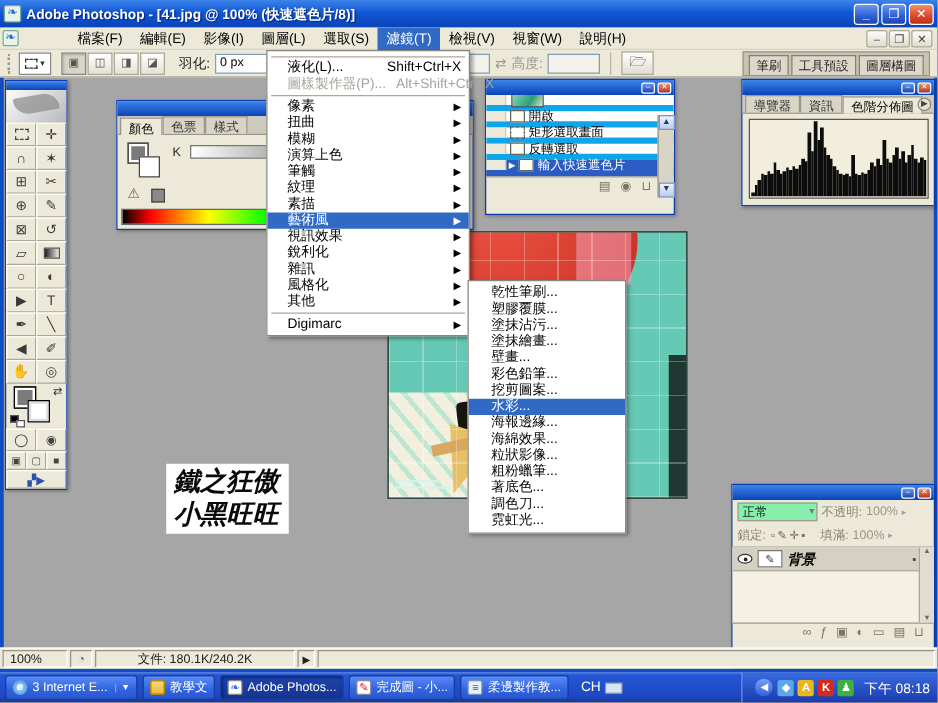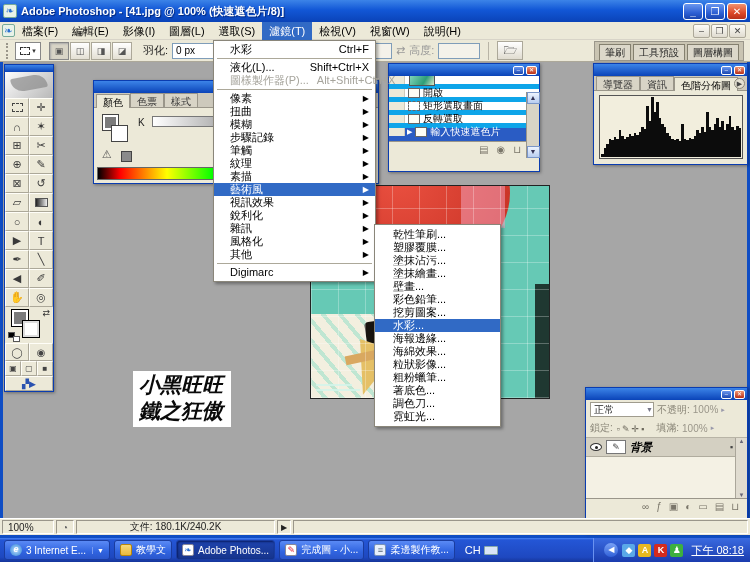--- a/index.html
+++ b/index.html
@@ -131,40 +131,40 @@
   .foot-icon { font-size:10px; color:#7a766a; }
 
   
   #nav-pal { left:593px; top:63px; width:155px; height:102px; }
   #histogram-box { position:absolute; left:5px; top:31px; width:144px; height:64px; background:#f2eedd; border:1px solid #555; display:flex; align-items:flex-end; padding:1px; }
   .hg-bar { flex:1; background:#0c0c0c; }
 
   
   #layers-pal { left:585px; top:387px; width:163px; height:146px; }
   .lp-row { display:flex; align-items:center; padding:2px 4px; gap:3px; color:#8a8678; font-size:10px; }
-  .lp-select { width:64px; height:15px; border:1px solid #a09c8e; background:#ffffff; color:#555; font-size:10px; padding-left:3px; display:flex; align-items:center; justify-content:space-between; }
+  .lp-select { width:64px; height:15px; border:1px solid #a09c8e; background:#86efac; color:#555; font-size:10px; padding-left:3px; display:flex; align-items:center; justify-content:space-between; }
   .lp-select .dd { font-size:7px; color:#778; }
   .lp-val { color:#9a968a; }
   .lock-ico { font-size:9px; color:#6a665a; margin:0 1px; }
   #layer-list { height:62px; background:#f4f1e4; border-top:1px solid #b8b4a6; border-bottom:1px solid #9a968a; position:relative; }
   #layer-row { height:19px; background:#d4d0c2; border-bottom:1px solid #b0ac9e; display:flex; align-items:center; gap:4px; padding:0 4px; }
   .eye { width:12px; height:8px; border:1px solid #333; border-radius:50%; position:relative; background:#fff; }
   .eye:after { content:""; position:absolute; left:4px; top:2px; width:3px; height:3px; background:#222; border-radius:50%; }
   #layer-thumb { width:20px; height:14px; background:#fff; border:1px solid #777; text-align:center; font-size:9px; line-height:13px; color:#444; }
   #layer-name { font-style:italic; font-weight:bold; font-size:11px; color:#000; flex:1; }
   #layer-lock { font-size:9px; color:#444; padding-right:10px; }
   #layers-scroll { position:absolute; right:0; top:0; width:12px; height:100%; background:#e0dcd0; border-left:1px solid #aaa69a; display:flex; flex-direction:column; justify-content:space-between; font-size:6px; color:#667; }
   #layers-foot { height:15px; display:flex; align-items:center; justify-content:flex-end; gap:7px; padding-right:8px; }
 
   
   #statusbar { position:absolute; left:0; top:518px; width:750px; height:17px; background:#ece9d8; border-top:1px solid #fff; display:flex; align-items:center; padding:1px 2px; gap:2px; z-index:30; }
   .st-box { height:14px; border:1px solid; border-color:#9a968a #fff #fff #9a968a; background:#ece9d8; font-size:10px; color:#222; display:flex; align-items:center; padding:0 5px; }
   #st-zoom { width:52px; }
   #st-icon { width:18px; justify-content:center; color:#666; }
-  #st-doc { width:199px; justify-content:center; }
+  #st-doc { width:160px; justify-content:center; }
   #st-arrow { width:14px; justify-content:center; font-size:8px; }
   #st-rest { flex:1; }
 
   
   #taskbar { position:absolute; left:0; top:538px; width:750px; height:24px; background:linear-gradient(180deg,#4984f4 0%,#2456d6 8%,#1e48c0 80%,#15359a 100%); display:flex; align-items:center; z-index:60; }
   #start-btn { width:78px; height:24px; border-radius:0 12px 12px 0; background:linear-gradient(180deg,#5fc04f,#2d8a1f 70%,#1e6a14); display:flex; align-items:center; gap:5px; padding-left:8px; box-shadow:1px 0 3px rgba(0,0,0,.4); }
   #start-label { color:#fff; font-weight:bold; font-style:italic; font-size:13px; text-shadow:1px 1px 1px #1a4a10; }
   #win-logo { width:13px; height:13px; display:grid; grid-template-columns:6px 6px; grid-template-rows:6px 6px; gap:1px; transform:skewY(-6deg); }
   #win-logo i { display:block; }
   .task-btn { height:20px; margin-left:4px; border-radius:3px; border:1px solid #1a3c9e; background:linear-gradient(180deg,#5a8af5,#3064e0 60%,#2a56cc); color:#fff; font-size:10px; display:flex; align-items:center; gap:4px; padding:0 5px; white-space:nowrap; overflow:hidden; }
@@ -174,40 +174,40 @@
   .t-folder { background:linear-gradient(#f8d978,#e8b93e); border:1px solid #b8860b; }
   .t-ps { background:#fff; border:1px solid #889; color:#2a6fd0; }
   .t-paint { background:#fff; border:1px solid #889; color:#d23; }
   .t-note { background:#e8f0fc; border:1px solid #7a93b8; color:#567; }
   .t-dd { border-left:1px solid #7a9bf0; padding-left:4px; margin-left:2px; font-size:7px; }
   #lang-ind { color:#fff; font-size:11px; margin-left:10px; display:flex; align-items:center; gap:3px; }
   #kbd-icon { width:14px; height:9px; background:#d8e4f8; border:1px solid #8aa; border-radius:1px; }
   #tray { margin-left:auto; height:24px; display:flex; align-items:center; gap:4px; padding:0 6px 0 10px; background:linear-gradient(180deg,#3a6ae0,#1a3cae); border-left:1px solid #6a92f0; }
   #tray-chevron { width:14px; height:14px; border-radius:50%; background:linear-gradient(#7aa2f5,#3060d8); color:#fff; font-size:8px; line-height:13px; text-align:center; }
   .tray-ico { width:13px; height:13px; border-radius:2px; font-size:9px; font-weight:bold; line-height:13px; text-align:center; color:#fff; }
-  #tray-time { color:#fff; font-size:11px; margin-left:4px; white-space:nowrap;text-decoration:underline; }
+  #tray-time { color:#fff; font-size:11px; margin-left:4px; white-space:nowrap; }
 </style>
 </head>
 <body>
 
 <div class="frame" style="left:0;top:22px;width:3px;height:513px;"></div>
 <div class="frame" style="left:747px;top:22px;width:3px;height:513px;"></div>
 <div class="frame" style="left:0;top:535px;width:750px;height:3px;"></div>
 
 <div id="titlebar">
   <div class="app-icon">❧</div>
   <div id="title-text">Adobe Photoshop - [41.jpg @ 100% (快速遮色片/8)]</div>
   <div class="win-btn">_</div>
   <div class="win-btn">❐</div>
   <div class="win-btn close">✕</div>
 </div>
 
 <div id="menubar">
   <div class="app-icon" style="width:13px;height:13px;">❧</div>
-  <div id="menu-items" style="display:flex;">
+  <div id="menu-items" style="display:flex;margin-left:40px;">
       <span class="menu-item">檔案(F)</span>
       <span class="menu-item">編輯(E)</span>
       <span class="menu-item">影像(I)</span>
       <span class="menu-item">圖層(L)</span>
       <span class="menu-item">選取(S)</span>
       <span class="menu-item active">濾鏡(T)</span>
       <span class="menu-item">檢視(V)</span>
       <span class="menu-item">視窗(W)</span>
       <span class="menu-item">說明(H)</span>
     </div>
@@ -348,29 +348,25 @@
   <div id="stripe-panel"></div>
   <div id="hair-shape"></div>
   <div id="cone-shape"></div>
   <div id="cone-band"></div>
   <div id="doc-grid"></div>
   <div class="credit-line" style="left:5px;bottom:12px;width:36px;"></div>
   <div class="credit-line" style="left:5px;bottom:7px;width:44px;"></div>
 </div>
 
 <div id="watermark">
+  <div>鐵之狂傲</div>
   <div>小黑旺旺</div>
-  <div>鐵之狂傲</div>
 </div>
 
 <div id="filter-menu">
-    <div class="fmenu-item">
-      <span class="lbl">水彩</span>
-      <span class="sct">Ctrl+F</span>
-    </div>
     <div class="menu-sep"></div>
     <div class="fmenu-item">
       <span class="lbl">液化(L)...</span>
       <span class="sct">Shift+Ctrl+X</span>
     </div>
     <div class="fmenu-item disabled">
       <span class="lbl">圖樣製作器(P)...</span>
       <span class="sct">Alt+Shift+Ctrl+X</span>
     </div>
     <div class="menu-sep"></div>
@@ -380,21 +376,21 @@
     </div>
     <div class="fmenu-item">
       <span class="lbl">扭曲</span>
       <span class="arw">▶</span>
     </div>
     <div class="fmenu-item">
       <span class="lbl">模糊</span>
       <span class="arw">▶</span>
     </div>
     <div class="fmenu-item">
-      <span class="lbl">步驟記錄</span>
+      <span class="lbl">演算上色</span>
       <span class="arw">▶</span>
     </div>
     <div class="fmenu-item">
       <span class="lbl">筆觸</span>
       <span class="arw">▶</span>
     </div>
     <div class="fmenu-item">
       <span class="lbl">紋理</span>
       <span class="arw">▶</span>
     </div>

